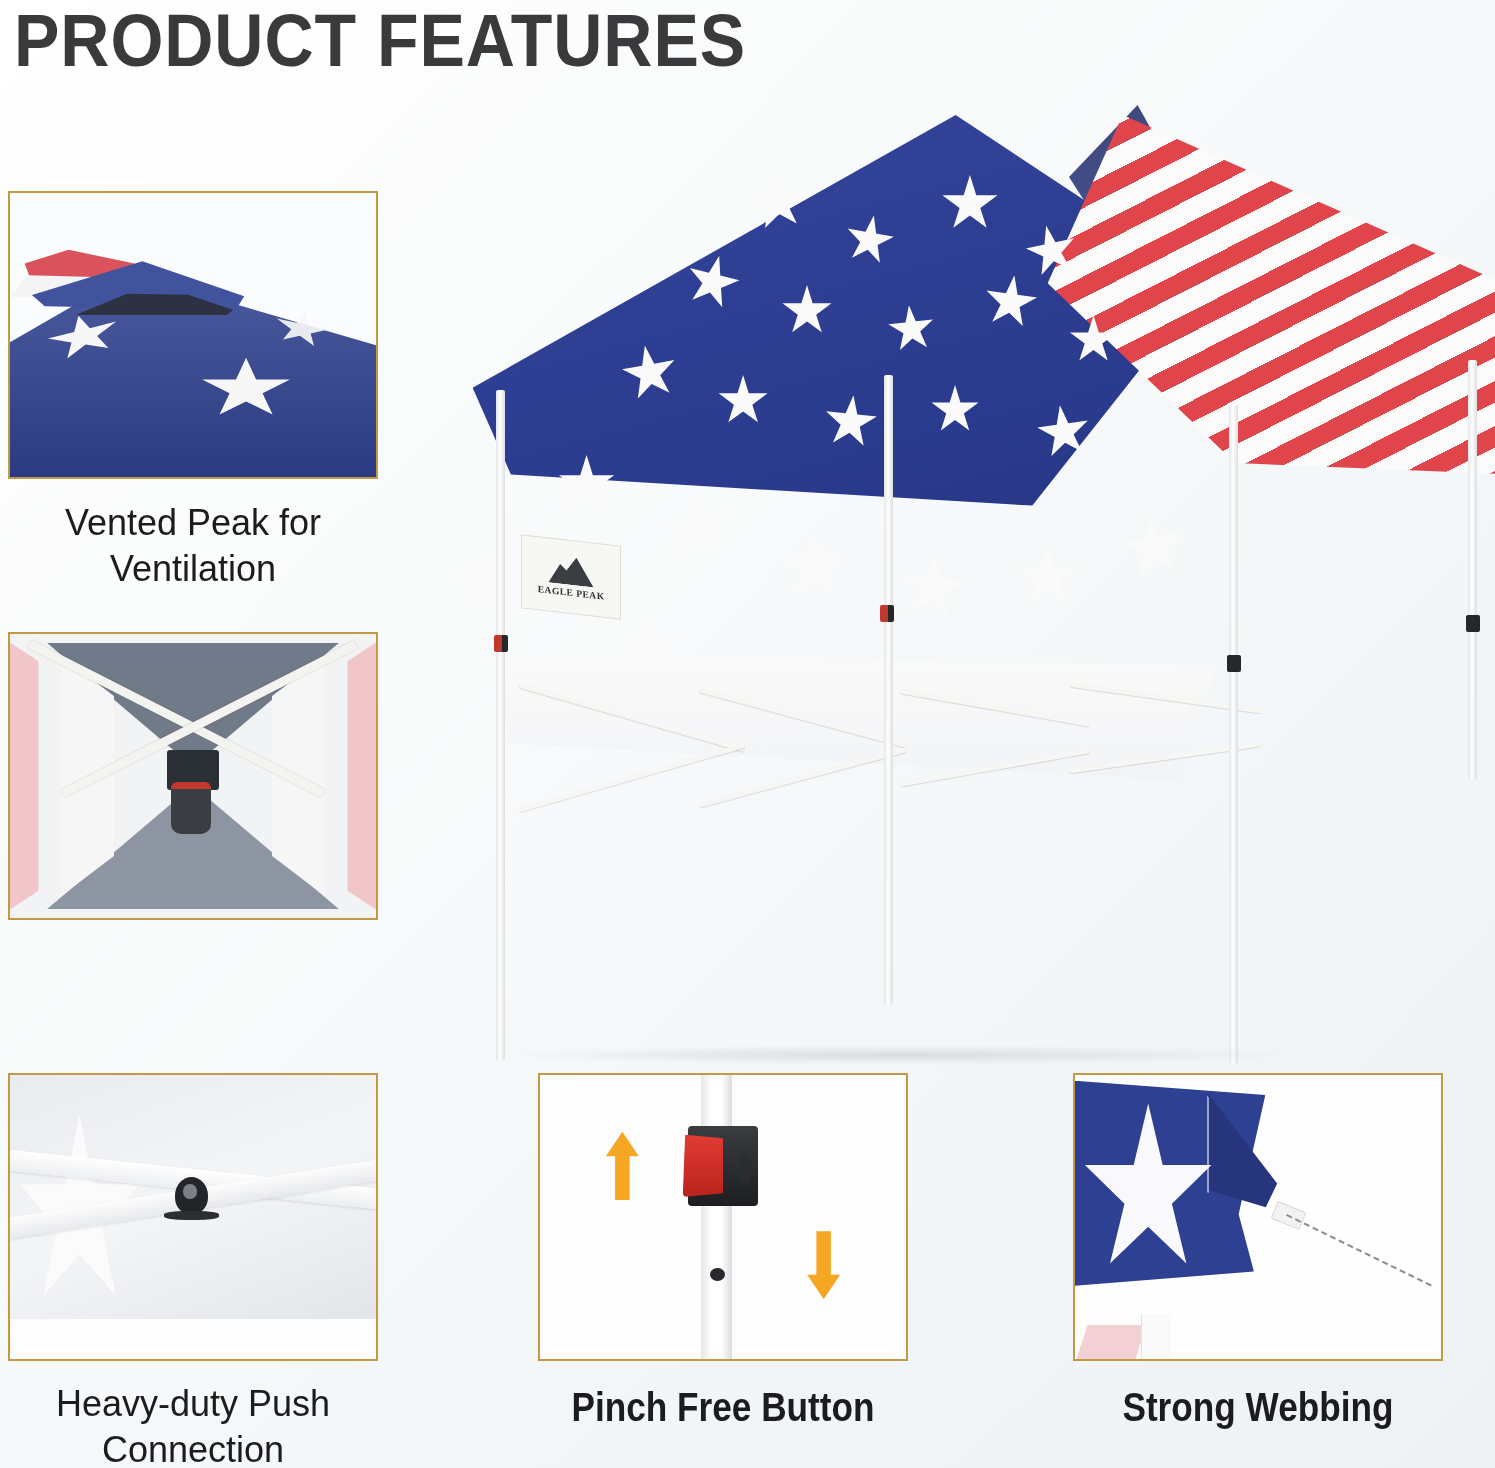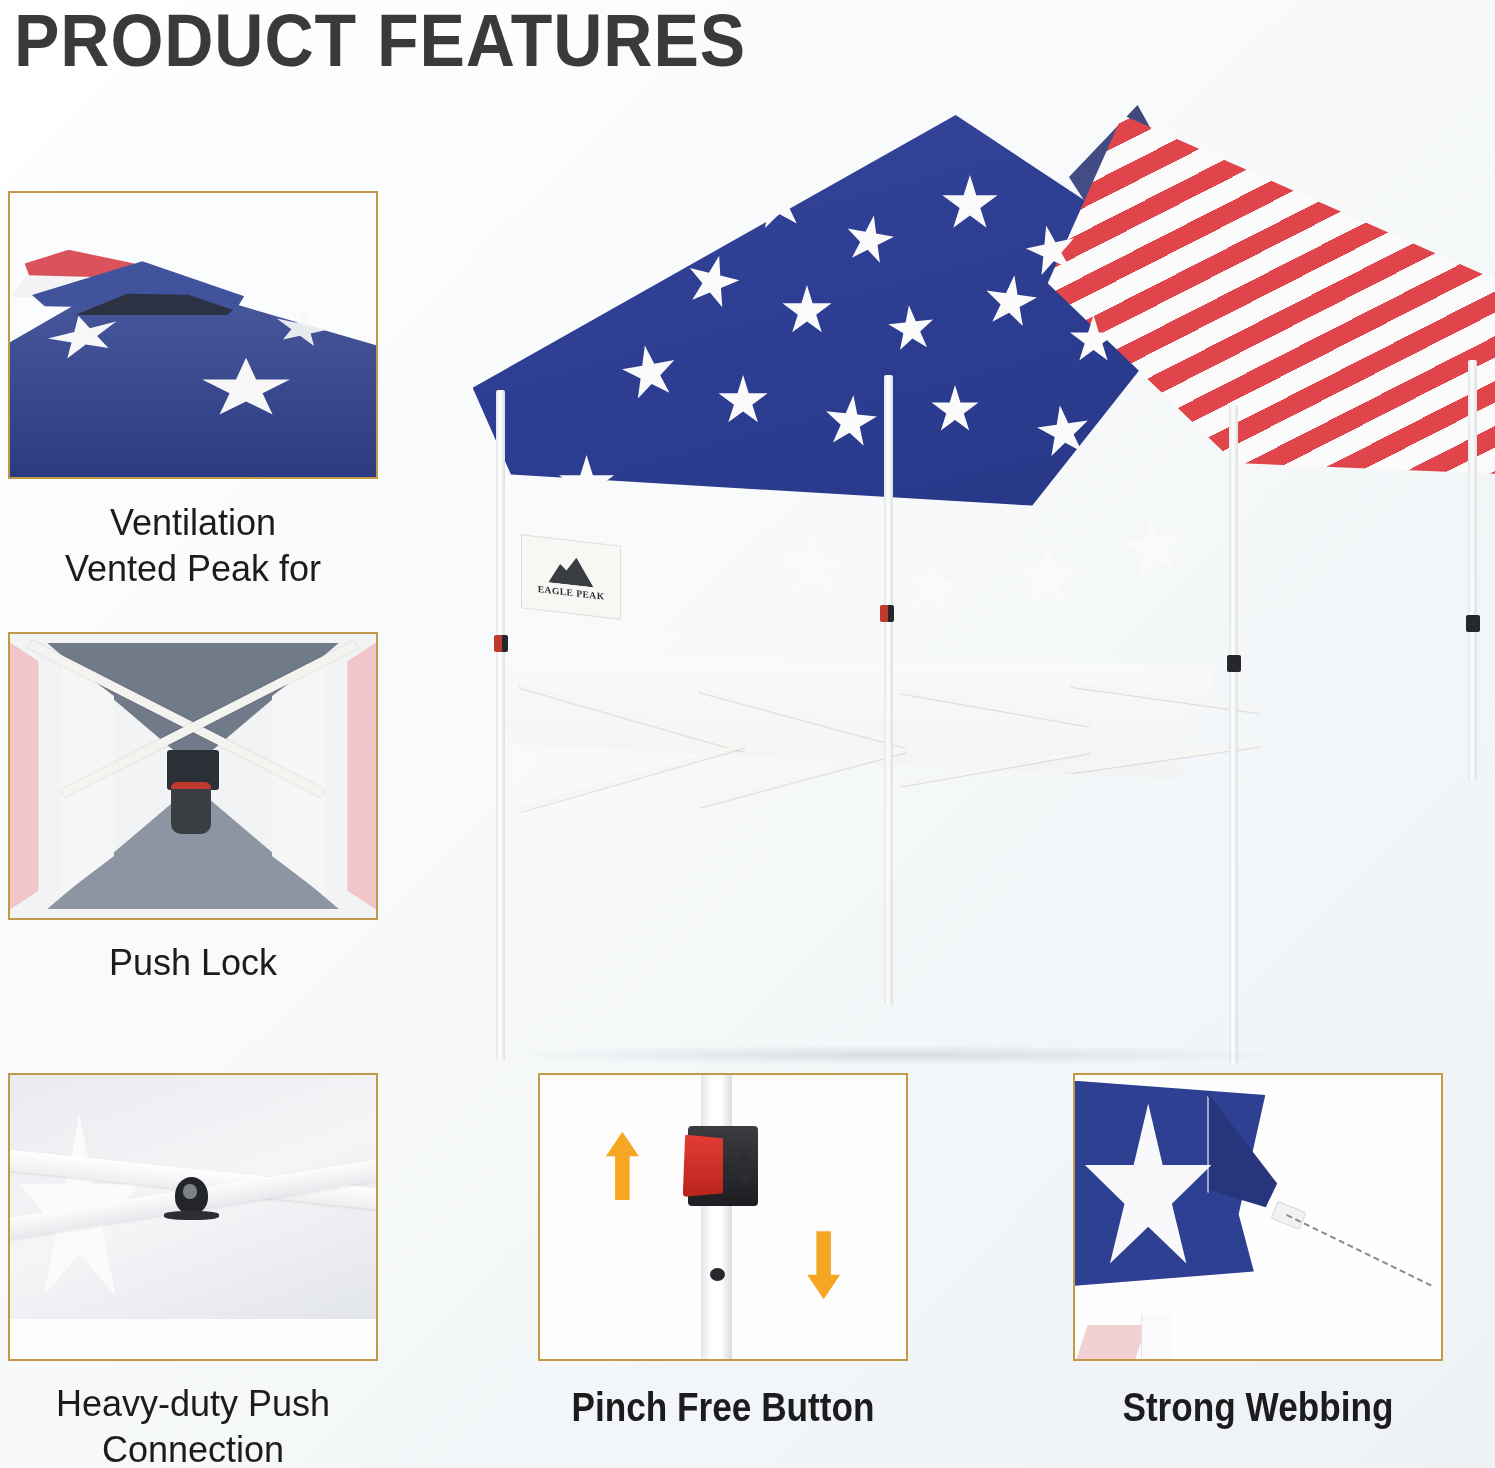--- a/index.html
+++ b/index.html
@@ -410,39 +410,38 @@
     <div class="t1-peakshade"></div>
     <div class="t1-whitetop"></div>
     <div class="t1-redtop"></div>
     <div class="t1-ridge"></div>
     <div class="t1-vent"></div>
     <div class="star t1-s1"></div>
     <div class="star t1-s2"></div>
     <div class="star t1-s3"></div>
   </div>
   <div class="caption cap-1">
+    <div>Vented Peak for</div>
     <div>Ventilation</div>
-    <div>Vented Peak for</div>
   </div>
 
   <div class="thumb thumb-2">
     <div class="t2-bg"></div>
     <div class="t2-meshtop"></div>
     <div class="t2-meshbot"></div>
     <div class="t2-panelL"></div>
     <div class="t2-panelR"></div>
     <div class="t2-whiteL"></div>
     <div class="t2-whiteR"></div>
     <div class="t2-truss t2-tr1"></div>
     <div class="t2-truss t2-tr2"></div>
     <div class="t2-hub"></div>
     <div class="t2-lock"></div>
   </div>
   <div class="caption cap-2">
-    <div>Push Lock</div>
   </div>
 
   <div class="thumb thumb-3">
     <div class="t3-bg"></div>
     <div class="t3-star"></div>
     <div class="t3-barA"></div>
     <div class="t3-barB"></div>
     <div class="t3-hub"></div>
     <div class="t3-hubdot"></div>
     <div class="t3-hubbar"></div>

